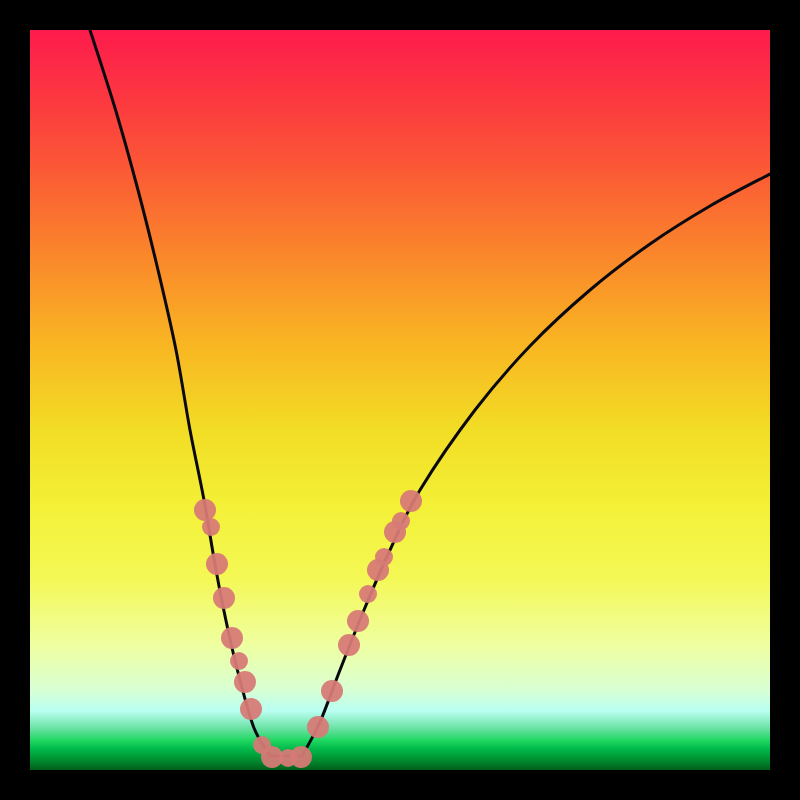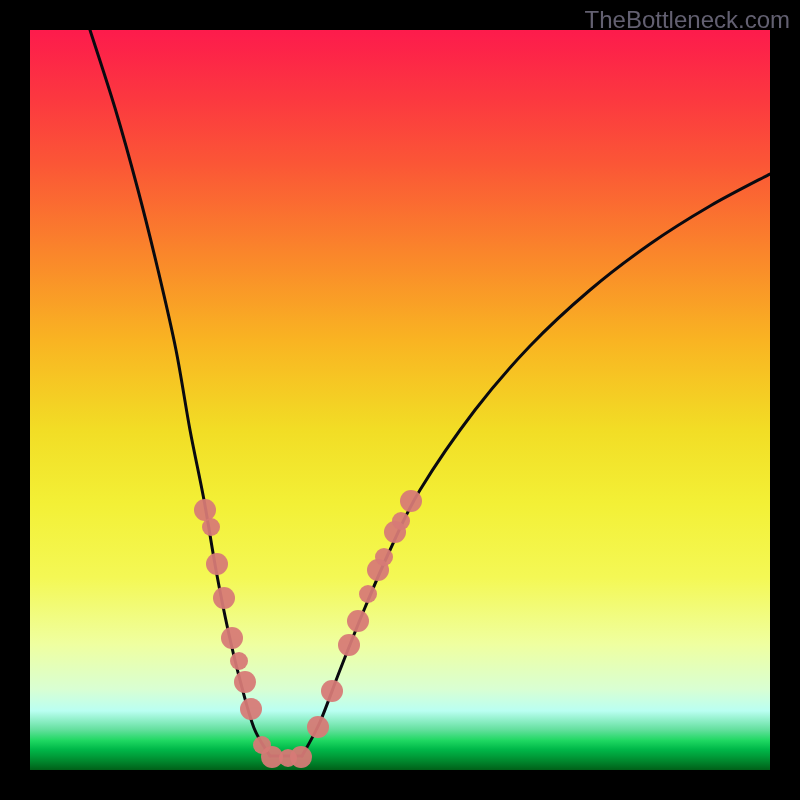--- a/index.html
+++ b/index.html
@@ -66,21 +66,20 @@
     left: 0;
     top: 0;
     width: 100%;
     height: 100%;
   }
 </style>
 </head>
 <body>
 
 <div class="wrap">
-  <div class="watermark">TheBottleneck.com</div>
 
   <div class="frame">
     <div class="gradient"></div>
     <svg id="chart-svg" class="svg-layer" viewBox="0 0 740 740" preserveAspectRatio="none">
         <path d="M 60 0 C 64.17 13.00, 77.00 51.33, 85 78 C 93.00 104.67, 100.83 133.00, 108 160 C 115.17 187.00, 121.67 213.33, 128 240 C 134.33 266.67, 140.67 293.33, 146 320 C 151.33 346.67, 155.33 375.00, 160 400 C 164.67 425.00, 169.67 446.67, 174 470 C 178.33 493.33, 182.00 518.33, 186 540 C 190.00 561.67, 194.00 581.67, 198 600 C 202.00 618.33, 205.67 633.67, 210 650 C 214.33 666.33, 219.00 685.33, 224 698 C 229.00 710.67, 237.33 721.33, 240 726" fill="none" stroke="#0a0a10" stroke-width="3" stroke-linecap="round"></path>
         <path d="M 240 726 L 272 726" fill="none" stroke="#0a0a10" stroke-width="3" stroke-linecap="round"></path>
         <path d="M 272 726 C 275.00 720.33, 283.67 706.33, 290 692 C 296.33 677.67, 302.67 658.67, 310 640 C 317.33 621.33, 325.67 600.00, 334 580 C 342.33 560.00, 350.67 540.00, 360 520 C 369.33 500.00, 375.83 483.33, 390 460 C 404.17 436.67, 426.67 404.00, 445 380 C 463.33 356.00, 480.83 336.00, 500 316 C 519.17 296.00, 540.00 277.00, 560 260 C 580.00 243.00, 600.00 228.00, 620 214 C 640.00 200.00, 660.00 187.67, 680 176 C 700.00 164.33, 730.00 149.33, 740 144" fill="none" stroke="#0a0a10" stroke-width="3" stroke-linecap="round"></path>
         <circle cx="175" cy="480" r="11" fill="#d77a76" stroke="#d77a76" stroke-width="0" opacity="0.94"></circle>
         <circle cx="181" cy="497" r="9" fill="#d77a76" stroke="#d77a76" stroke-width="0" opacity="0.94"></circle>
         <circle cx="187" cy="534" r="11" fill="#d77a76" stroke="#d77a76" stroke-width="0" opacity="0.94"></circle>

